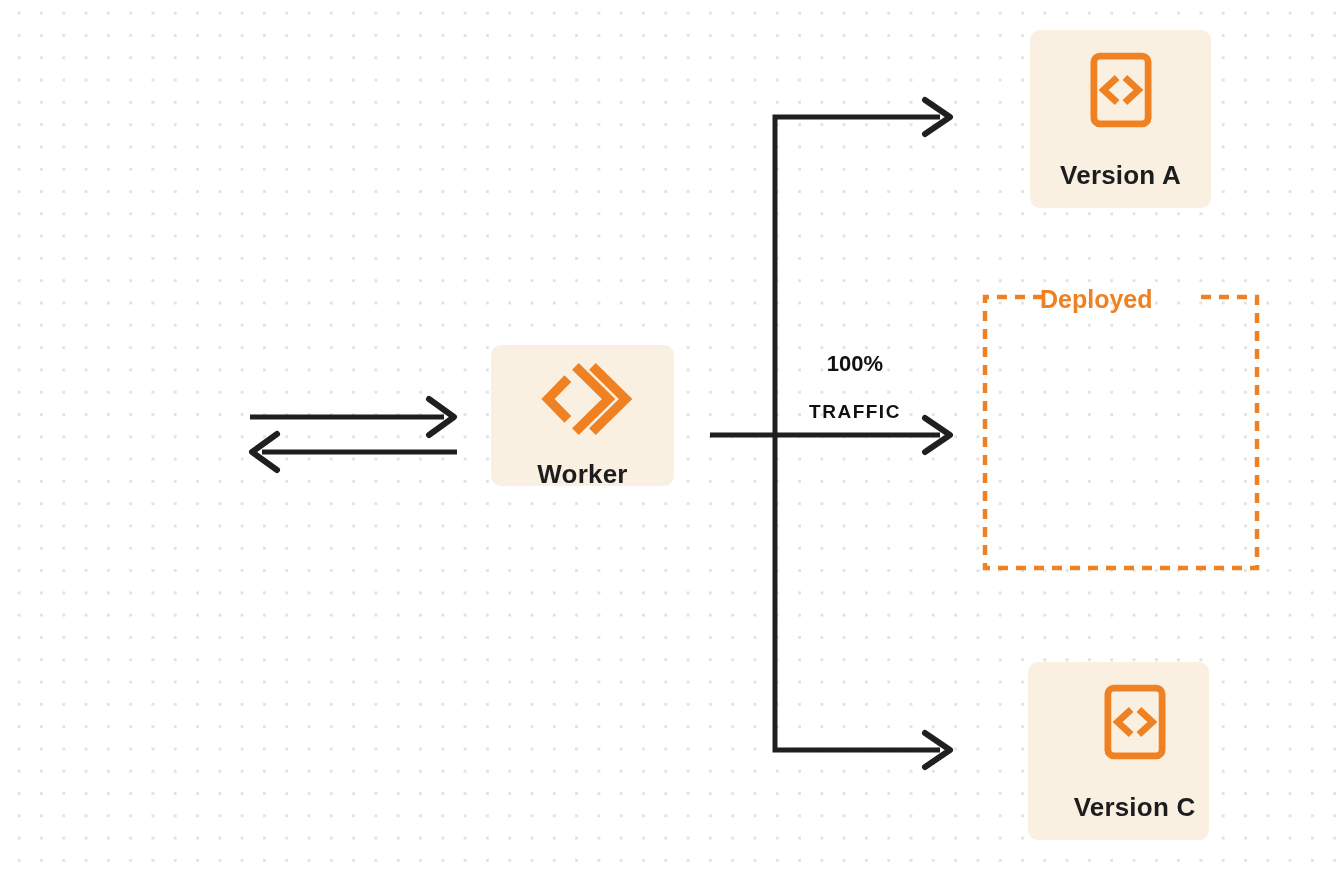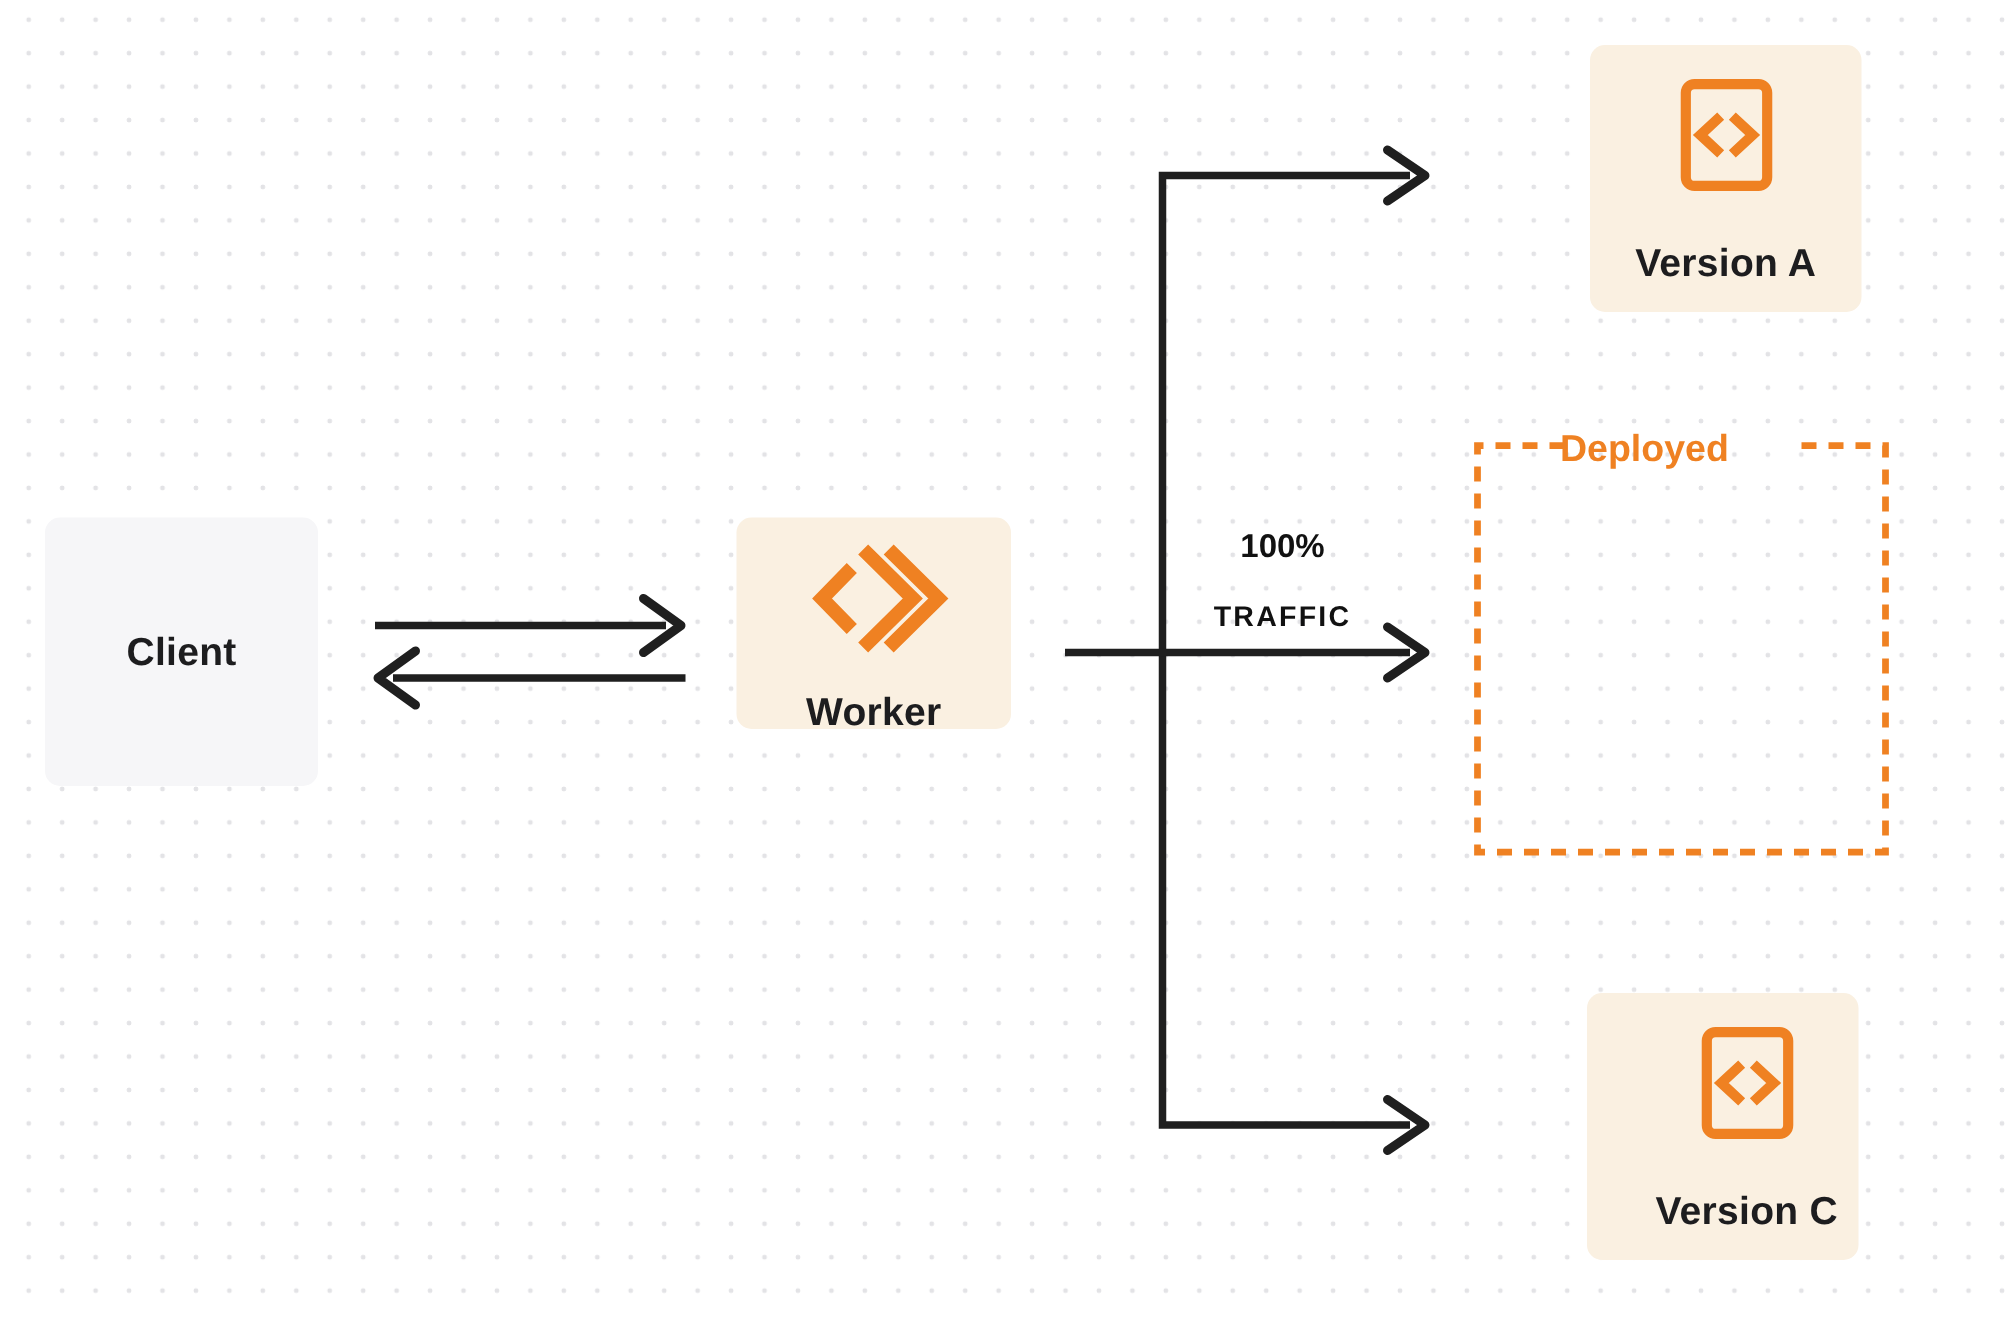--- a/index.html
+++ b/index.html
@@ -44,21 +44,20 @@
     width: 183px; height: 141px;
     background: #faf0e1;
     gap: 16px;
     padding-top: 14px;
   }
   .version-box {
     width: 181px; height: 178px;
     background: #faf0e1;
     gap: 32px;
     padding-top: 4px;
-    margin-left: 30px;
   }
   .version-a { left: 1030px; top: 30px; }
   .version-b { left: 1030px; top: 345px; }
   .version-c { left: 1028px; top: 662px; padding-left: 32px; }
   .icon { display: flex; align-items: center; justify-content: center; }
   .traffic-label {
     position: absolute;
     left: 790px; top: 351px;
     width: 130px;
     text-align: center;
@@ -100,23 +99,20 @@
 
     <path d="M925,100 L950,117 L925,134" stroke="#1f1f1f" stroke-width="6" fill="none" stroke-linecap="round" stroke-linejoin="round"></path>
 
     <path d="M925,418 L950,435 L925,452" stroke="#1f1f1f" stroke-width="6" fill="none" stroke-linecap="round" stroke-linejoin="round"></path>
 
     <path d="M925,733 L950,750 L925,767" stroke="#1f1f1f" stroke-width="6" fill="none" stroke-linecap="round" stroke-linejoin="round"></path>
 
     <path d="M1043,297 H985 V568 H1257 V297 H1201" stroke="#ef8122" stroke-width="4.5" fill="none" stroke-dasharray="10 8"></path>
   </svg>
 
-  <div class="node client-box">
-    <span class="node-label">Client</span>
-  </div>
 
   <div class="node worker-box">
     <span class="icon">
       <svg width="104" height="88" viewBox="0 0 110 93" fill="none">
         <polyline points="39,25 18,46.5 39,68" stroke="#ef8122" stroke-width="10"></polyline>
         <polyline points="47,12 82,46.5 47,81" stroke="#ef8122" stroke-width="10"></polyline>
         <polyline points="65,12 100,46.5 65,81" stroke="#ef8122" stroke-width="10"></polyline>
       </svg>
     </span>
     <span class="node-label">Worker</span>

